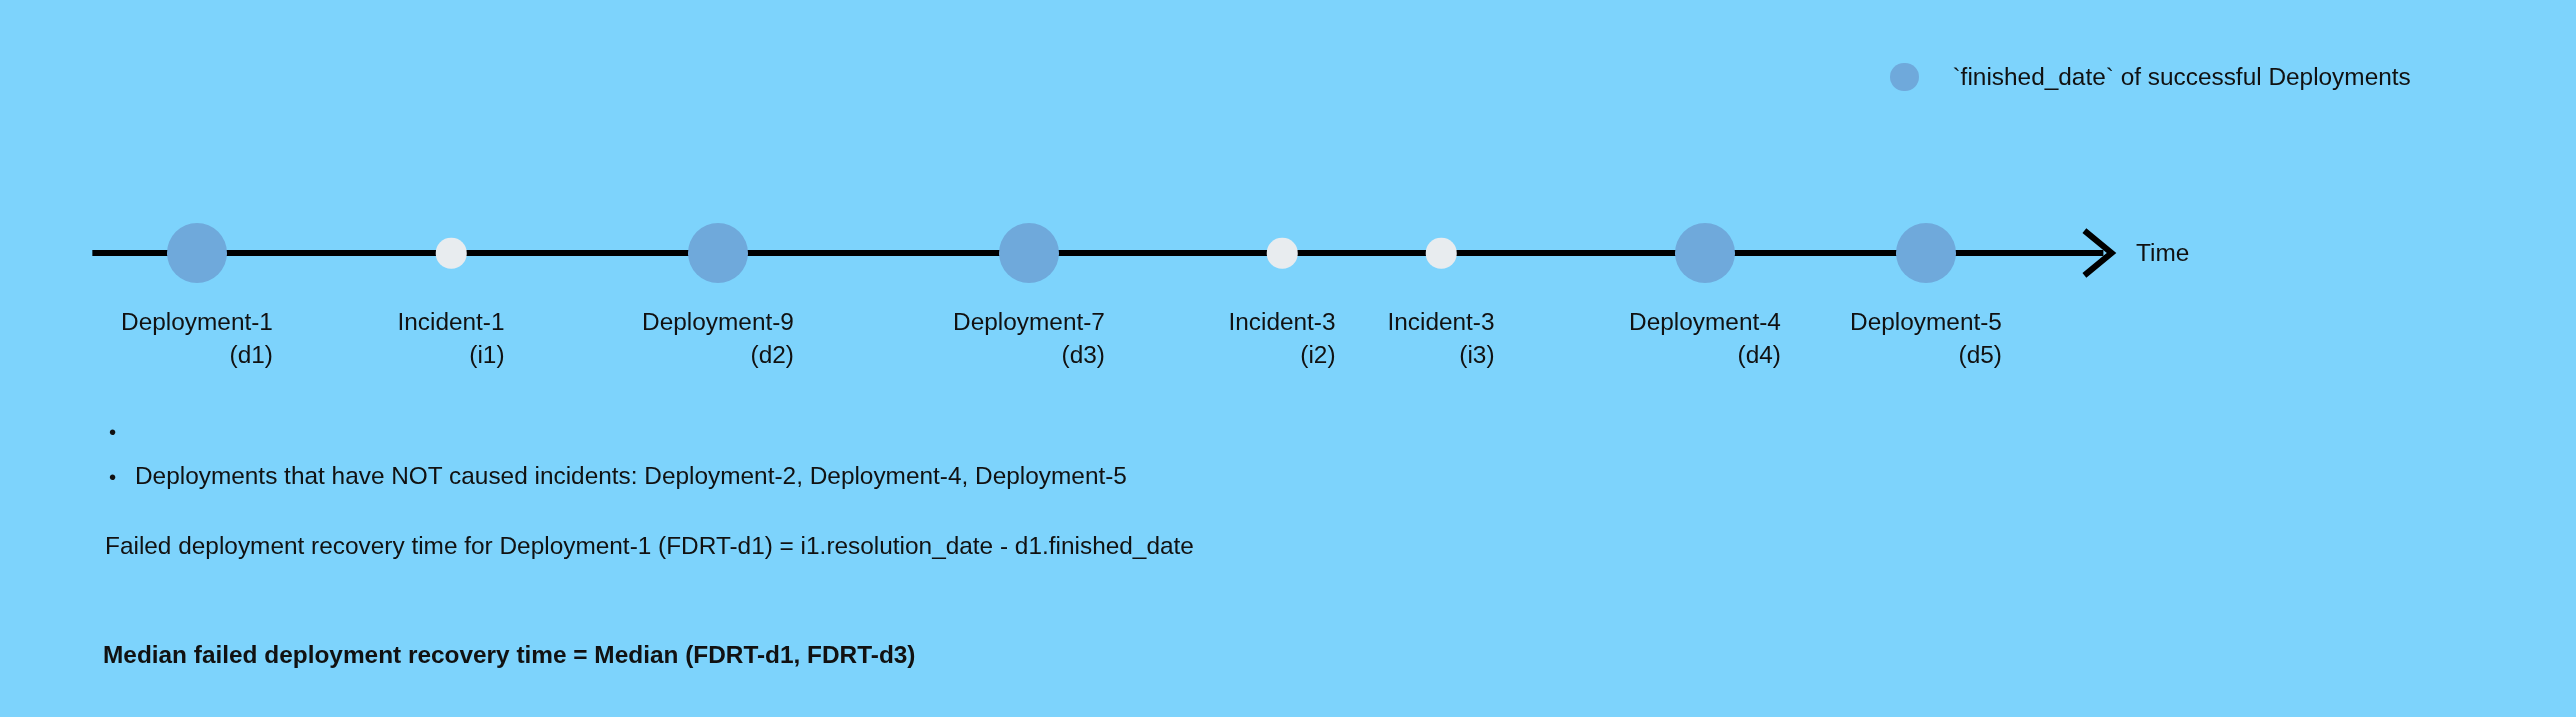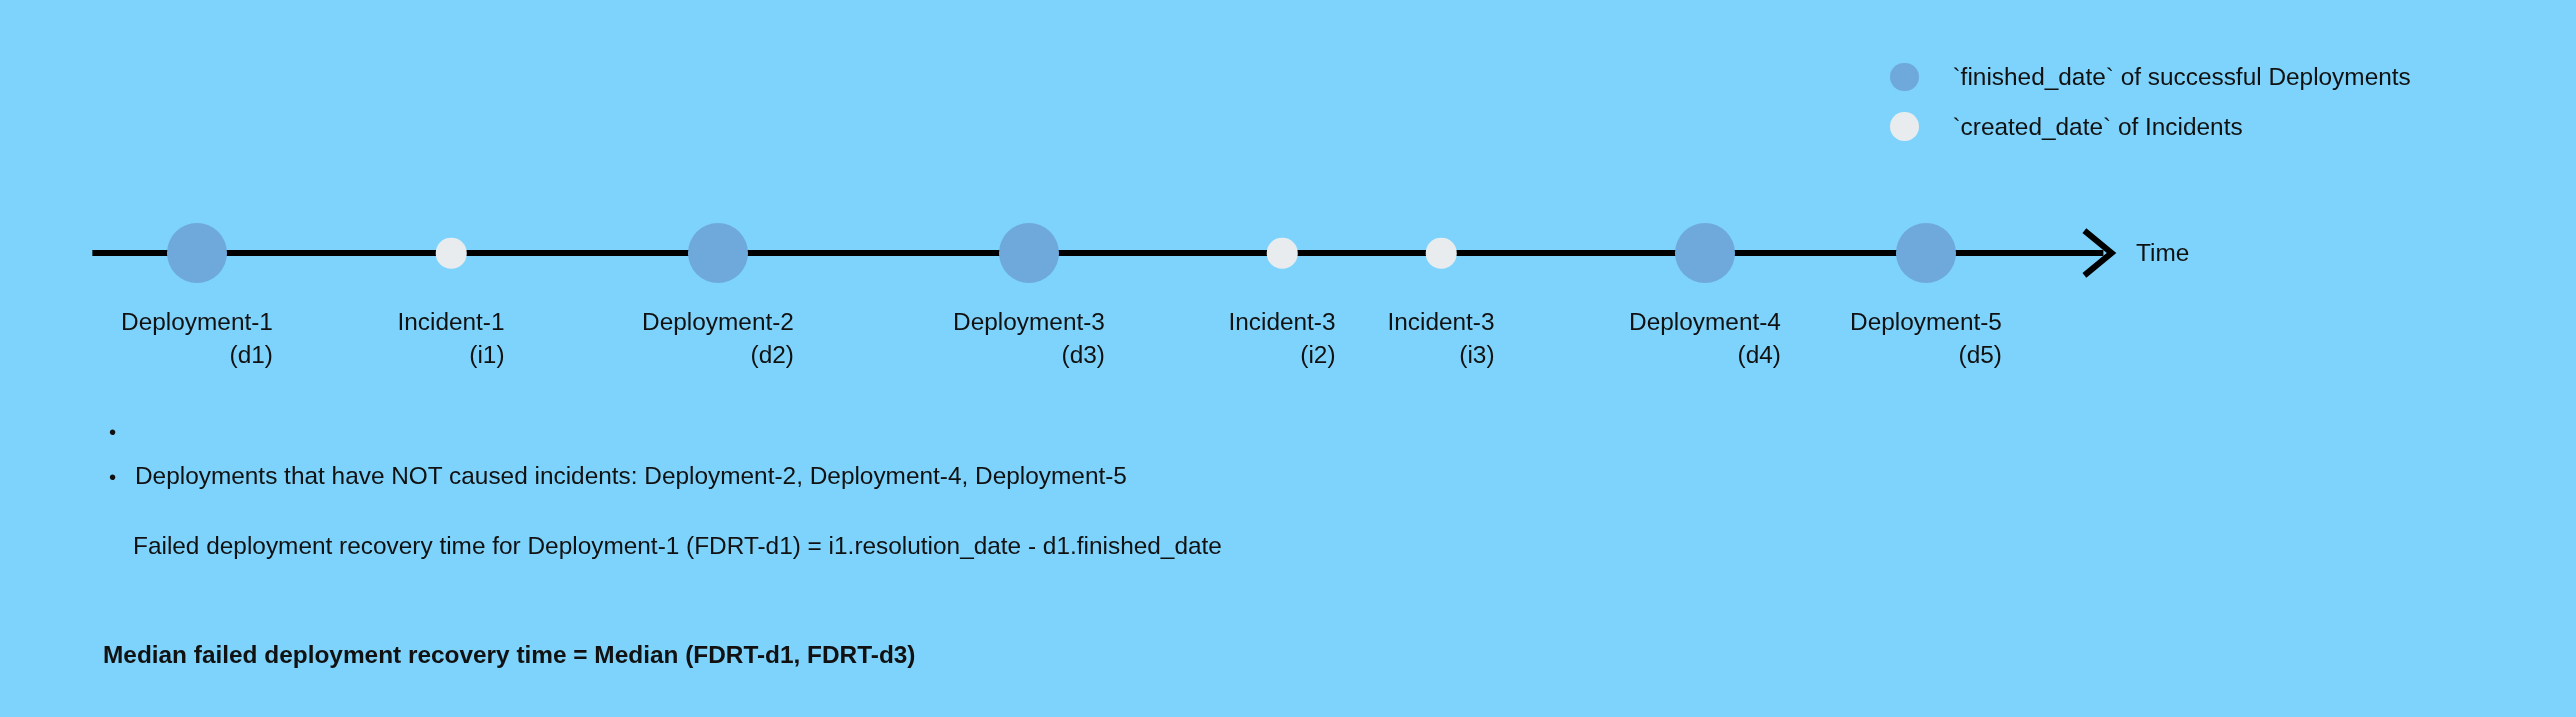--- a/index.html
+++ b/index.html
@@ -102,43 +102,38 @@
     width: 26px;
     flex: 0 0 auto;
     font-size: 20.4px;
   }
   .formulas {
     position: absolute;
     left: 105px;
     top: 527px;
     line-height: 37px;
     white-space: nowrap;
-    margin-left: 28px;
   }
   .median-line {
     position: absolute;
     left: 103px;
     top: 641px;
     font-weight: bold;
     white-space: nowrap;
   }
 </style>
 </head>
 <body>
 
 <div class="stage">
 
   <div class="legend">
     <div class="legend-row">
       <span class="dot deployment"></span>
       <span class="legend-text">`finished_date` of successful Deployments</span>
-    </div>
-    <div class="legend-row">
-      <span class="dot incident"></span>
-      <span class="legend-text">`created_date` of Incidents</span>
     </div>
   </div>
 
   <svg class="axis-svg" width="2172" height="312" viewBox="0 0 3200 460">
     <line x1="135" y1="373" x2="3100" y2="373" stroke="#000000" stroke-width="9"></line>
     <polyline points="3072,340 3112,373 3072,406" fill="none" stroke="#000000" stroke-width="9"></polyline>
   </svg>
   <span class="time-label">Time</span>
 
   <div class="point" style="left:197px">
@@ -153,29 +148,29 @@
     <span class="marker incident"></span>
     <div class="point-label">
       <div>Incident-1</div>
       <div>(i1)</div>
     </div>
   </div>
 
   <div class="point" style="left:718px">
     <span class="marker deployment"></span>
     <div class="point-label">
-      <div>Deployment-2</div>
+      <div>Deployment-9</div>
       <div>(d2)</div>
     </div>
   </div>
 
   <div class="point" style="left:1029px">
     <span class="marker deployment"></span>
     <div class="point-label">
-      <div>Deployment-3</div>
+      <div>Deployment-7</div>
       <div>(d3)</div>
     </div>
   </div>
 
   <div class="point" style="left:1282px">
     <span class="marker incident"></span>
     <div class="point-label">
       <div>Incident-3</div>
       <div>(i2)</div>
     </div>

